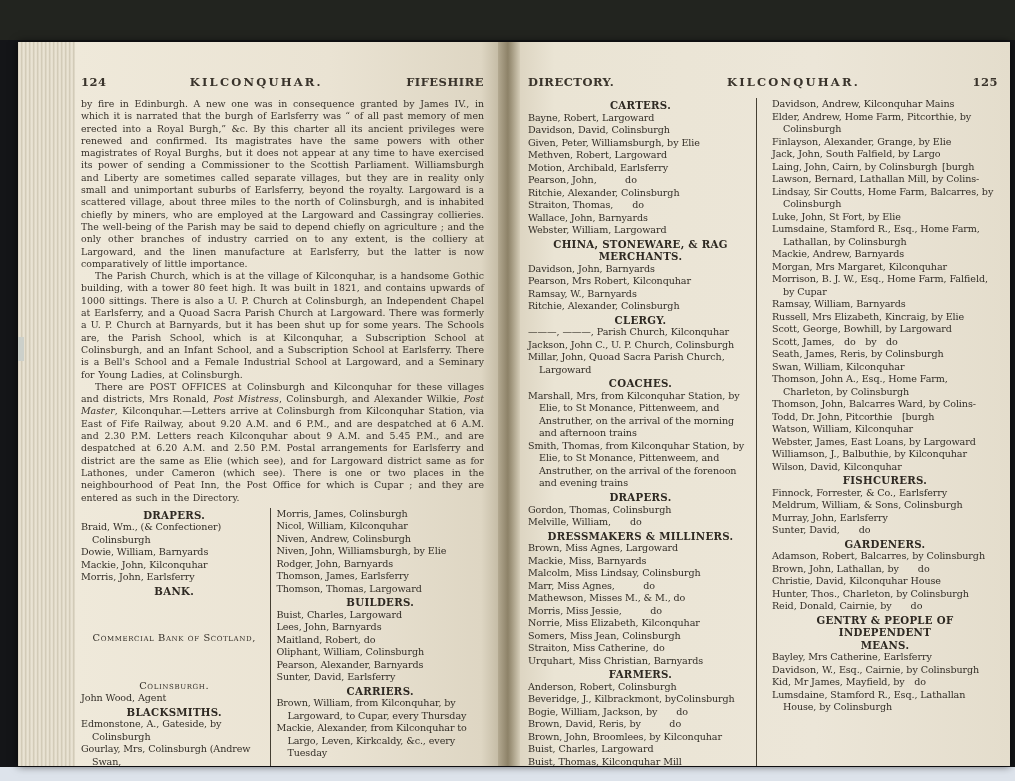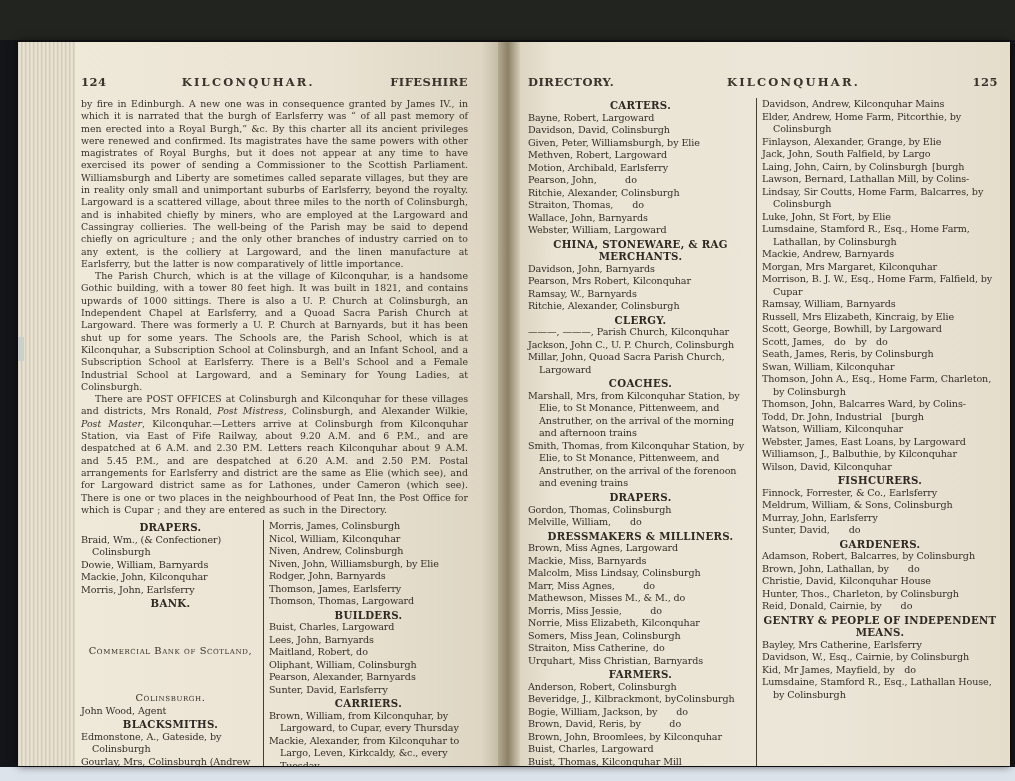--- a/index.html
+++ b/index.html
@@ -15,21 +15,21 @@
     background:#e9e3d3;overflow:hidden;box-shadow:0 0 8px rgba(0,0,0,.65);
   }
   .page-edges{
     position:absolute;left:0;top:0;bottom:0;width:57px;
     background:repeating-linear-gradient(90deg,#d8d1bf 0px,#efe9da 2px,#c9c1ac 4px);
   }
   .edge-mark{position:absolute;left:0;top:295px;width:6px;height:24px;background:#ccd0ca;}
   .left-paper{
     position:absolute;left:57px;top:0;bottom:0;width:423px;
     background:linear-gradient(90deg,#efe9da 0%,#eae3d3 60%,#ded6c3 96%,#c6bda7 100%);
-    padding:33px 30px 0 6px;box-sizing:border-box;
+    padding:33px 14px 0 6px;box-sizing:border-box;
   }
   .gutter{
     position:absolute;left:480px;top:0;bottom:0;width:22px;
     background:linear-gradient(90deg,#b3a991 0%,#8d8268 45%,#a2987f 62%,#d4ccb7 100%);
   }
   .right-paper{
     position:absolute;left:502px;top:0;bottom:0;width:490px;
     background:linear-gradient(90deg,#ddd5c2 0%,#eae4d4 7%,#ece6d8 60%,#e4ddcc 100%);
     padding:33px 12px 0 8px;box-sizing:border-box;
   }
@@ -39,21 +39,21 @@
     margin-bottom:9px;
   }
   .page-head .rh{letter-spacing:2.2px;}
   .paras p{margin:0;text-align:justify;font-size:9.4px;line-height:12.3px;color:#37312a;word-spacing:.6px;}
   .paras p.indent{text-indent:14px;}
   .dir{display:flex;margin-top:4px;align-items:stretch;}
   .dir .col{box-sizing:border-box;}
   .dir .c1l{width:47%;padding-right:3px;}
   .dir .c2l{width:53%;border-left:1px solid #453f33;padding-left:5px;}
   .dir .c1r{width:48.5%;padding-right:3px;}
-  .dir .c2r{width:51.5%;border-left:1px solid #453f33;padding-left:5px;}
+  .dir .c2r{width:51.5%;border-left:1px solid #453f33;padding-left:15px;}
   .sec-heading{
     font-size:10.2px;font-weight:700;text-align:center;line-height:12.6px;
     margin-top:1px;letter-spacing:.3px;white-space:pre-line;color:#2e2922;
   }
   .sec-subhead{
     font-size:9.9px;text-align:center;line-height:12.4px;
     font-variant:small-caps;letter-spacing:.6px;color:#332e27;margin-top:35px;
   }
   .entry{
     font-size:9.6px;line-height:12.5px;color:#332e27;
@@ -194,21 +194,21 @@
           <div class="entry">Morgan, Mrs Margaret, Kilconquhar</div>
           <div class="entry">Morrison, B. J. W., Esq., Home Farm, Falfield, by Cupar</div>
           <div class="entry">Ramsay, William, Barnyards</div>
           <div class="entry">Russell, Mrs Elizabeth, Kincraig, by Elie</div>
           <div class="entry">Scott, George, Bowhill, by Largoward</div>
           <div class="entry">Scott, James, do by do</div>
           <div class="entry">Seath, James, Reris, by Colinsburgh</div>
           <div class="entry">Swan, William, Kilconquhar</div>
           <div class="entry">Thomson, John A., Esq., Home Farm, Charleton, by Colinsburgh</div>
           <div class="entry">Thomson, John, Balcarres Ward, by Colins-</div>
-          <div class="entry">Todd, Dr. John, Industrial [burgh</div>
+          <div class="entry">Todd, Dr. John, Pitcorthie [burgh</div>
           <div class="entry">Watson, William, Kilconquhar</div>
           <div class="entry">Webster, James, East Loans, by Largoward</div>
           <div class="entry">Williamson, J., Balbuthie, by Kilconquhar</div>
           <div class="entry">Wilson, David, Kilconquhar</div>
           <div class="sec-heading">FISHCURERS.</div>
           <div class="entry">Finnock, Forrester, &amp; Co., Earlsferry</div>
           <div class="entry">Meldrum, William, &amp; Sons, Colinsburgh</div>
           <div class="entry">Murray, John, Earlsferry</div>
           <div class="entry">Sunter, David,  do</div>
           <div class="sec-heading">GARDENERS.</div>

